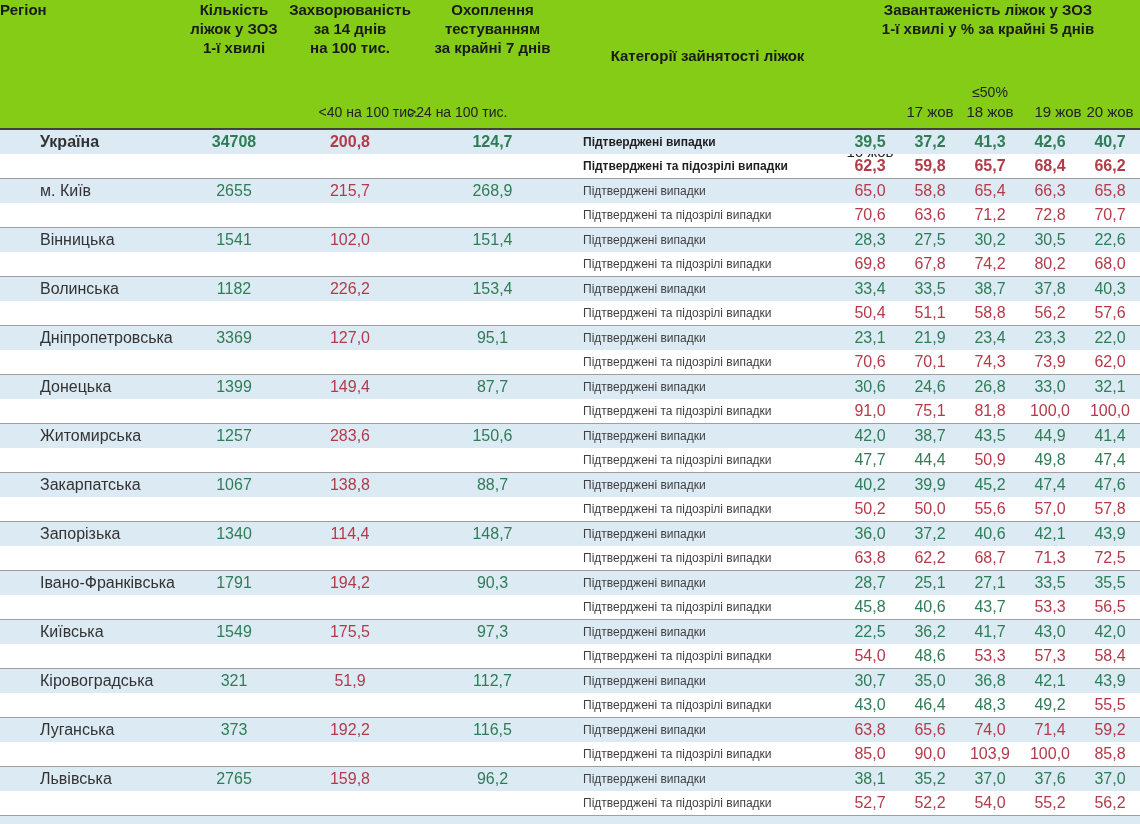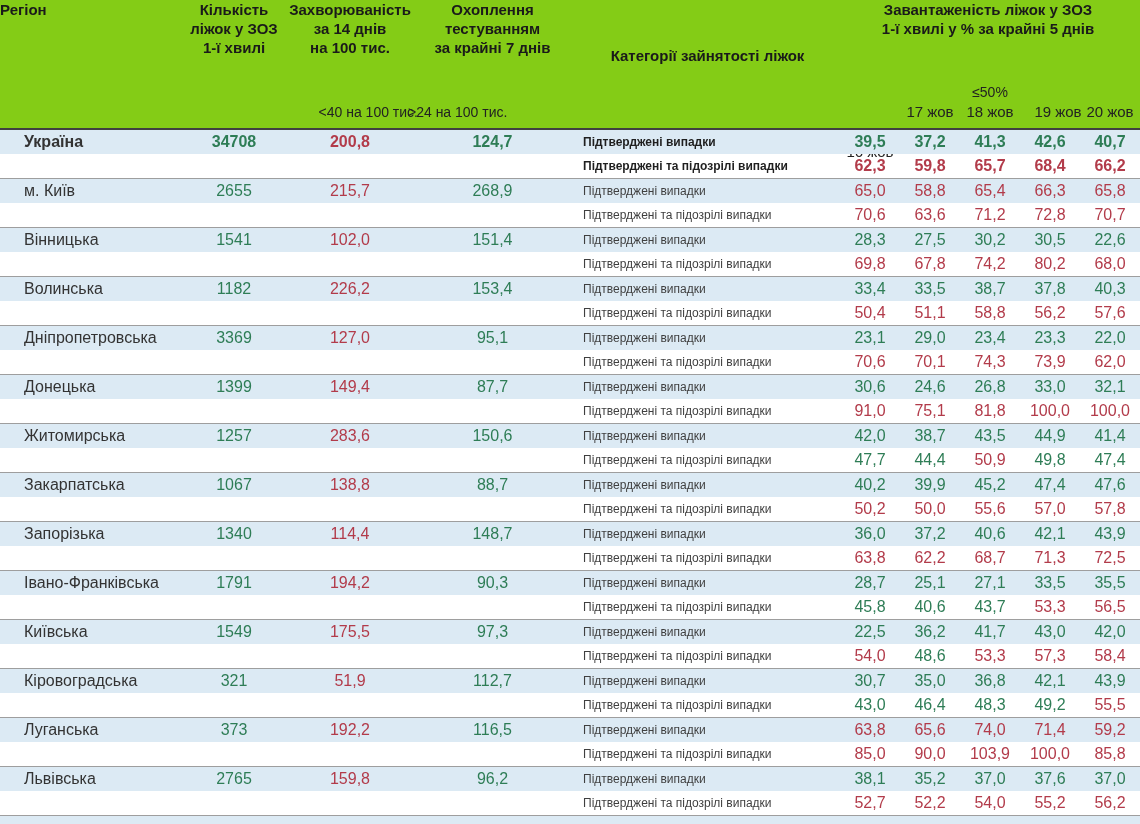--- a/index.html
+++ b/index.html
@@ -37,21 +37,21 @@
     display:grid;
     grid-template-columns:178px 112px 120px 165px 265px repeat(5,60px);
     grid-template-rows:24px 24px;
     border-bottom:1px solid #9e9e9e;
   }
   .group::before {
     content:""; position:absolute; left:0; top:0; width:100%; height:24px;
     background:#dcEAf4; background:#dceaf4; z-index:0;
   }
   .cell { position:relative; z-index:1; height:24px; line-height:24px; font-size:16px; overflow:hidden; white-space:nowrap; }
-  .c-region  { padding-left:24px; color:#333; }
+  .c-region  { padding-left:24px; color:#333;margin-left:16px; }
   .c-num     { text-align:center; }
   .c-cat     { padding-left:8px; font-size:12px; color:#3f3f3f; }
   .c-date    { text-align:center; }
   .group.bold .cell { font-weight:bold; }
   .group.bold .c-cat { color:#1f1f1f; }
   .val-green { color:#2e7d56; }
   .val-red   { color:#b23b4a; }
 
   .next-row-sliver { height:8px; background:#dceaf4; border-top:0; }
 </style>
@@ -175,21 +175,21 @@
         <div class="cell c-date val-red">56,2</div>
         <div class="cell c-date val-red">57,6</div>
       </div>
       <div class="group">
         <div class="cell c-region">Дніпропетровська</div>
         <div class="cell c-num val-green">3369</div>
         <div class="cell c-num val-red">127,0</div>
         <div class="cell c-num val-green">95,1</div>
         <div class="cell c-cat">Підтверджені випадки</div>
         <div class="cell c-date val-green">23,1</div>
-        <div class="cell c-date val-green">29,0</div>
+        <div class="cell c-date val-green">21,9</div>
         <div class="cell c-date val-green">23,4</div>
         <div class="cell c-date val-green">23,3</div>
         <div class="cell c-date val-green">22,0</div>
         <div class="cell c-region"></div>
         <div class="cell c-num"></div>
         <div class="cell c-num"></div>
         <div class="cell c-num"></div>
         <div class="cell c-cat">Підтверджені та підозрілі випадки</div>
         <div class="cell c-date val-red">70,6</div>
         <div class="cell c-date val-red">70,1</div>

